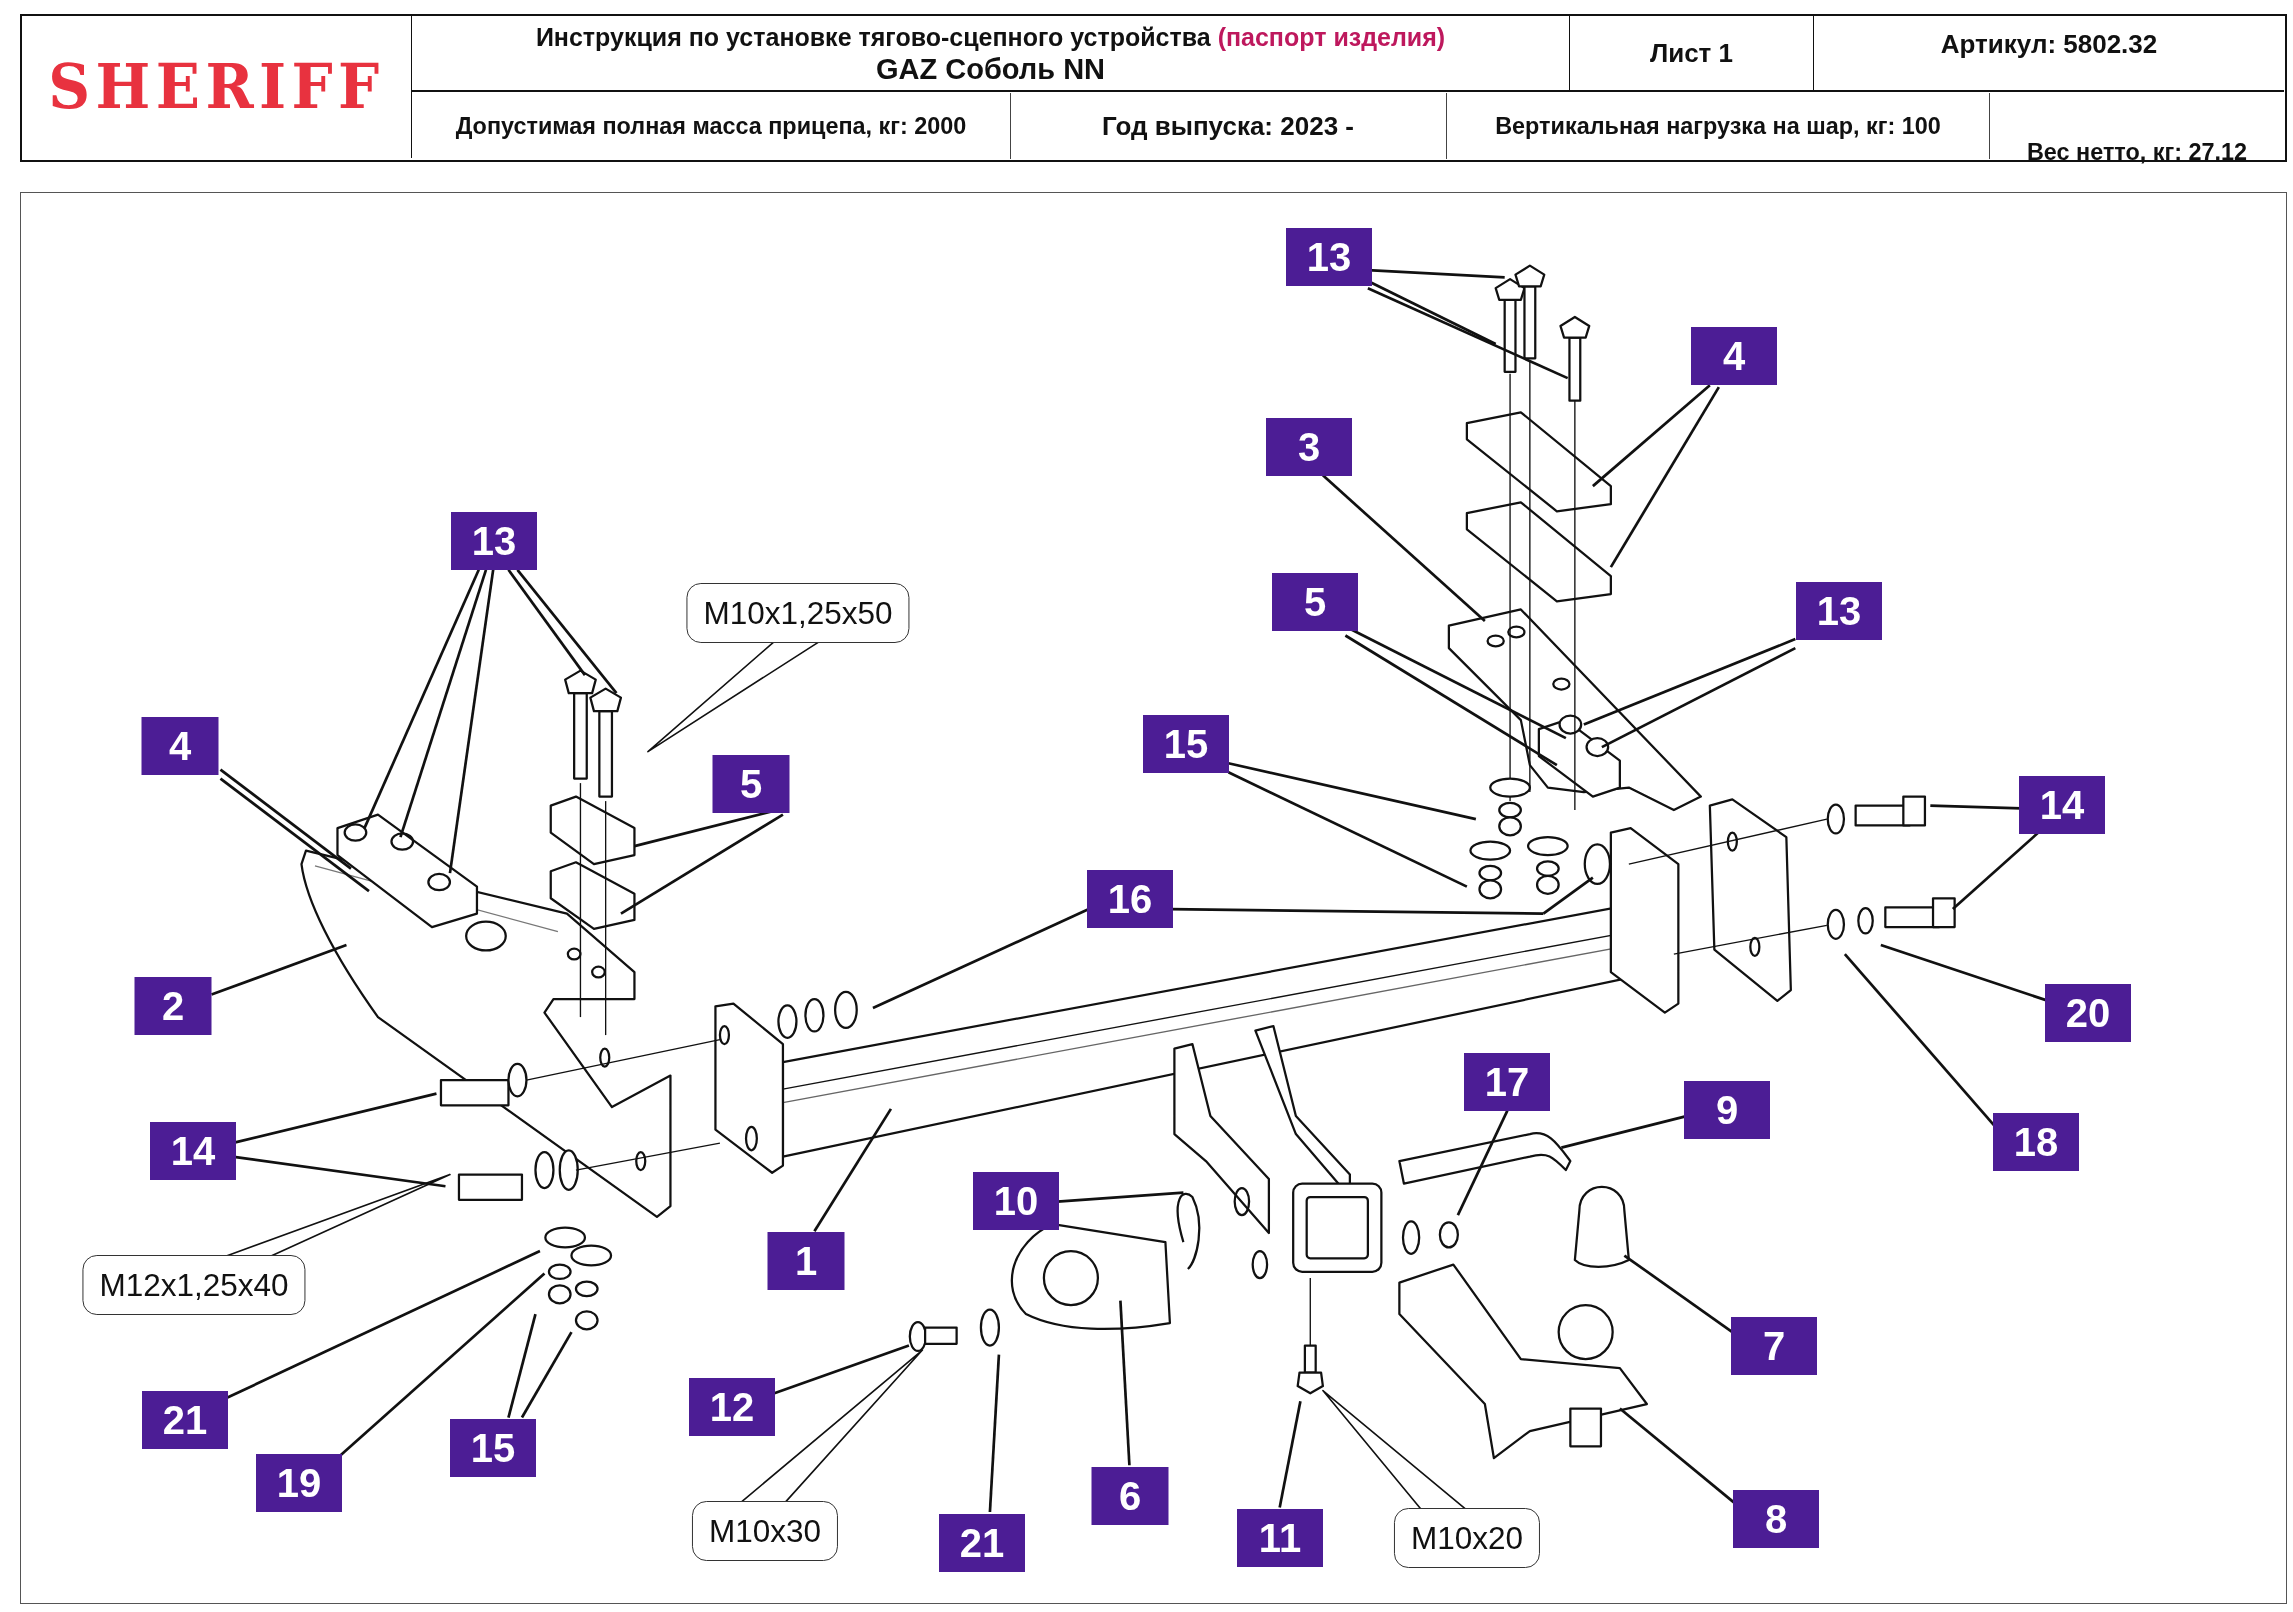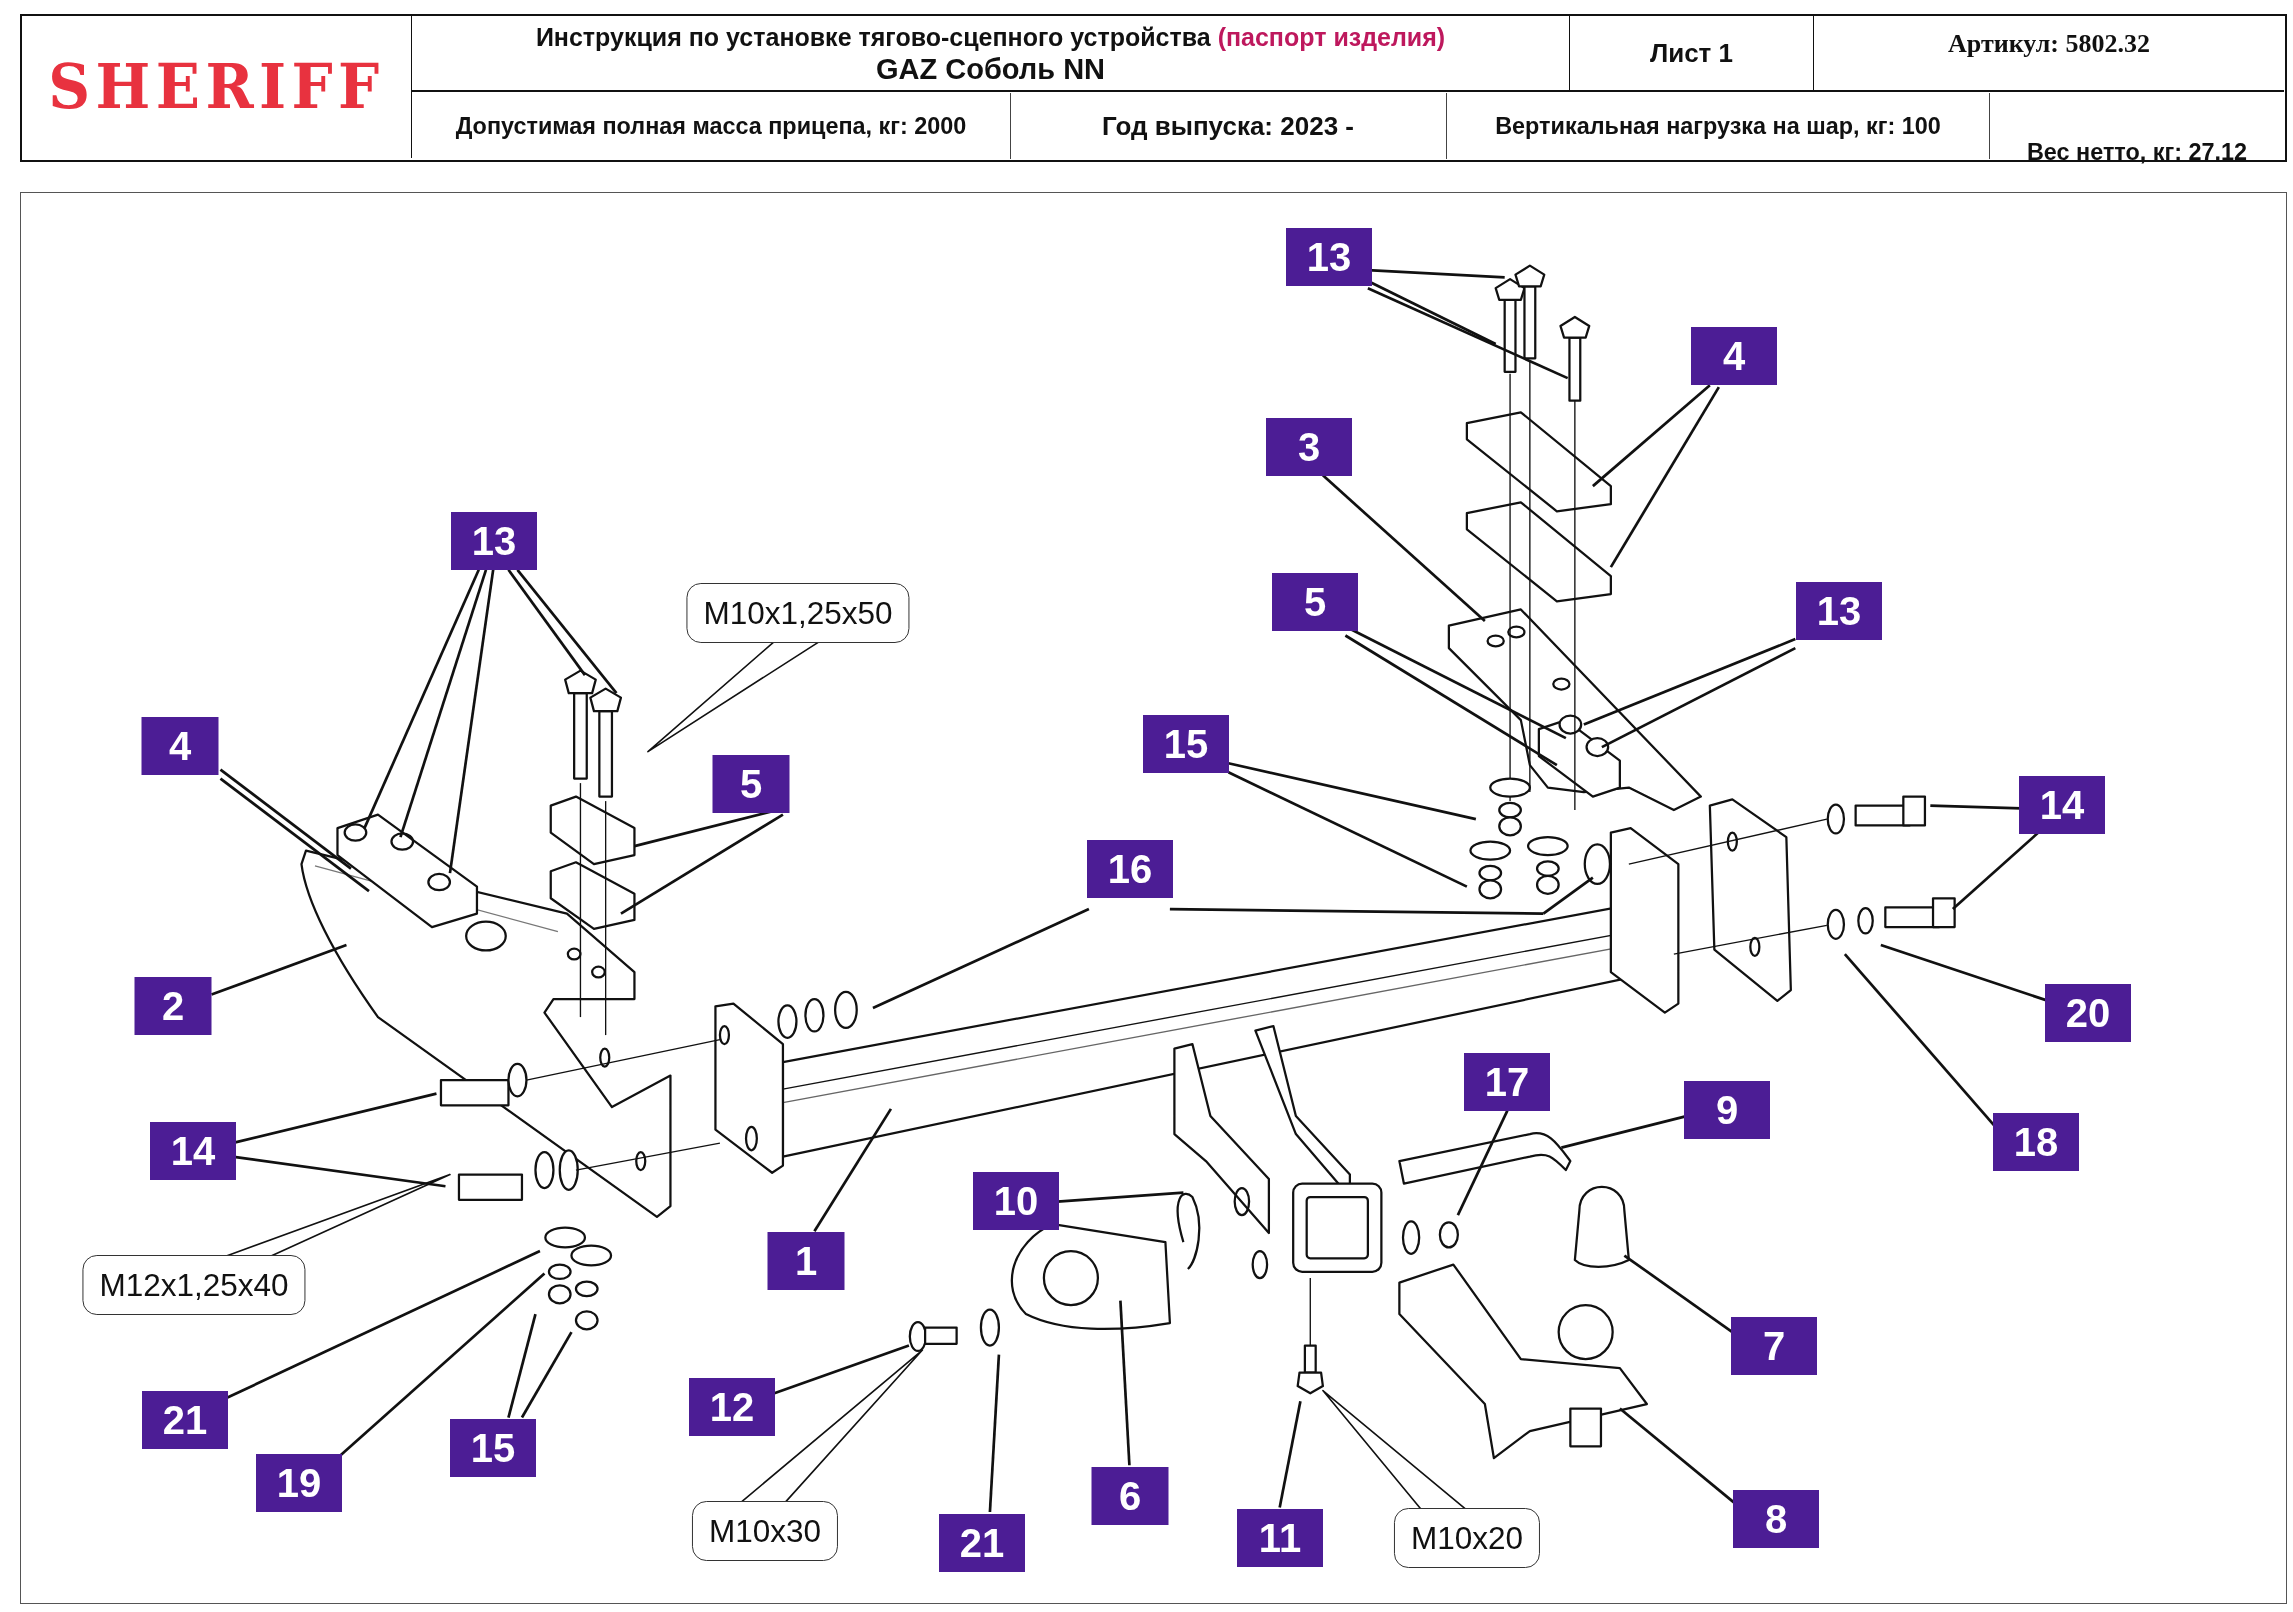--- a/index.html
+++ b/index.html
@@ -10,21 +10,21 @@
   .cell { position:absolute; display:flex; align-items:center; justify-content:center;
           text-align:center; box-sizing:border-box; font-weight:bold; }
   .logo-cell { left:0; top:0; width:390px; height:142px; border-right:1.8px solid #111; }
   .logo { font-family:"DejaVu Serif", serif; font-weight:bold; font-size:58px;
           color:#e8323f; letter-spacing:5.4px; transform:scaleY(1.05); }
   .t-title { left:390px; top:0; width:1158px; height:74px; border-right:1.8px solid #111;
              flex-direction:column; font-size:25px; line-height:32px; }
   .t-title .muted { color:#be185d; }
   .t-title .sub { font-size:29px; }
   .t-sheet { left:1548px; top:0; width:244px; height:74px; border-right:1.8px solid #111; font-size:26px; }
-  .t-art { left:1792px; top:0; width:470px; height:56px; font-size:26px;font-family:Liberation Serif, serif; }
+  .t-art { left:1792px; top:0; width:470px; height:56px; font-size:26px; }
   .row-div { position:absolute; left:390px; top:74px; width:1872px; height:0; border-top:2.7px solid #111; }
   .b1 { left:390px; top:77px; width:599px; height:66px; border-right:0.9px solid #444; font-size:23.4px; }
   .b2 { left:988px; top:77px; width:437px; height:66px; border-right:0.9px solid #444; font-size:26px; }
   .b3 { left:1425px; top:77px; width:543px; height:66px; border-right:0.9px solid #444; font-size:23.4px; }
   .b4 { left:1968px; top:94px; width:294px; height:84px; font-size:23.4px; }
 
   .frame { position:absolute; left:20px; top:192px; width:2267px; height:1412px;
            border:1.8px solid #555; box-sizing:border-box; }
   svg.drawing { position:absolute; left:0; top:0; width:2293px; height:1613px; }
   .lbl { position:absolute; background:#4c1d95; color:#fff; font-weight:bold;
@@ -297,21 +297,21 @@
 
 <div class="lbl wide" style="left:494px;top:541px">13</div>
 <div class="lbl" style="left:180px;top:746px">4</div>
 <div class="lbl" style="left:751px;top:784px">5</div>
 <div class="lbl" style="left:173px;top:1006px">2</div>
 <div class="lbl wide" style="left:193px;top:1151px">14</div>
 <div class="lbl wide" style="left:185px;top:1420px">21</div>
 <div class="lbl wide" style="left:299px;top:1483px">19</div>
 <div class="lbl wide" style="left:493px;top:1448px">15</div>
 <div class="lbl" style="left:806px;top:1261px">1</div>
-<div class="lbl wide" style="left:1130px;top:869px">16</div>
+<div class="lbl wide" style="left:1130px;top:899px">16</div>
 <div class="lbl wide" style="left:1016px;top:1201px">10</div>
 <div class="lbl wide" style="left:732px;top:1407px">12</div>
 <div class="lbl wide" style="left:982px;top:1543px">21</div>
 <div class="lbl" style="left:1130px;top:1496px">6</div>
 <div class="lbl wide" style="left:1280px;top:1538px">11</div>
 <div class="lbl wide" style="left:1507px;top:1082px">17</div>
 <div class="lbl wide" style="left:1727px;top:1110px">9</div>
 <div class="lbl wide" style="left:1774px;top:1346px">7</div>
 <div class="lbl wide" style="left:1776px;top:1519px">8</div>
 <div class="lbl wide" style="left:2062px;top:805px">14</div>

